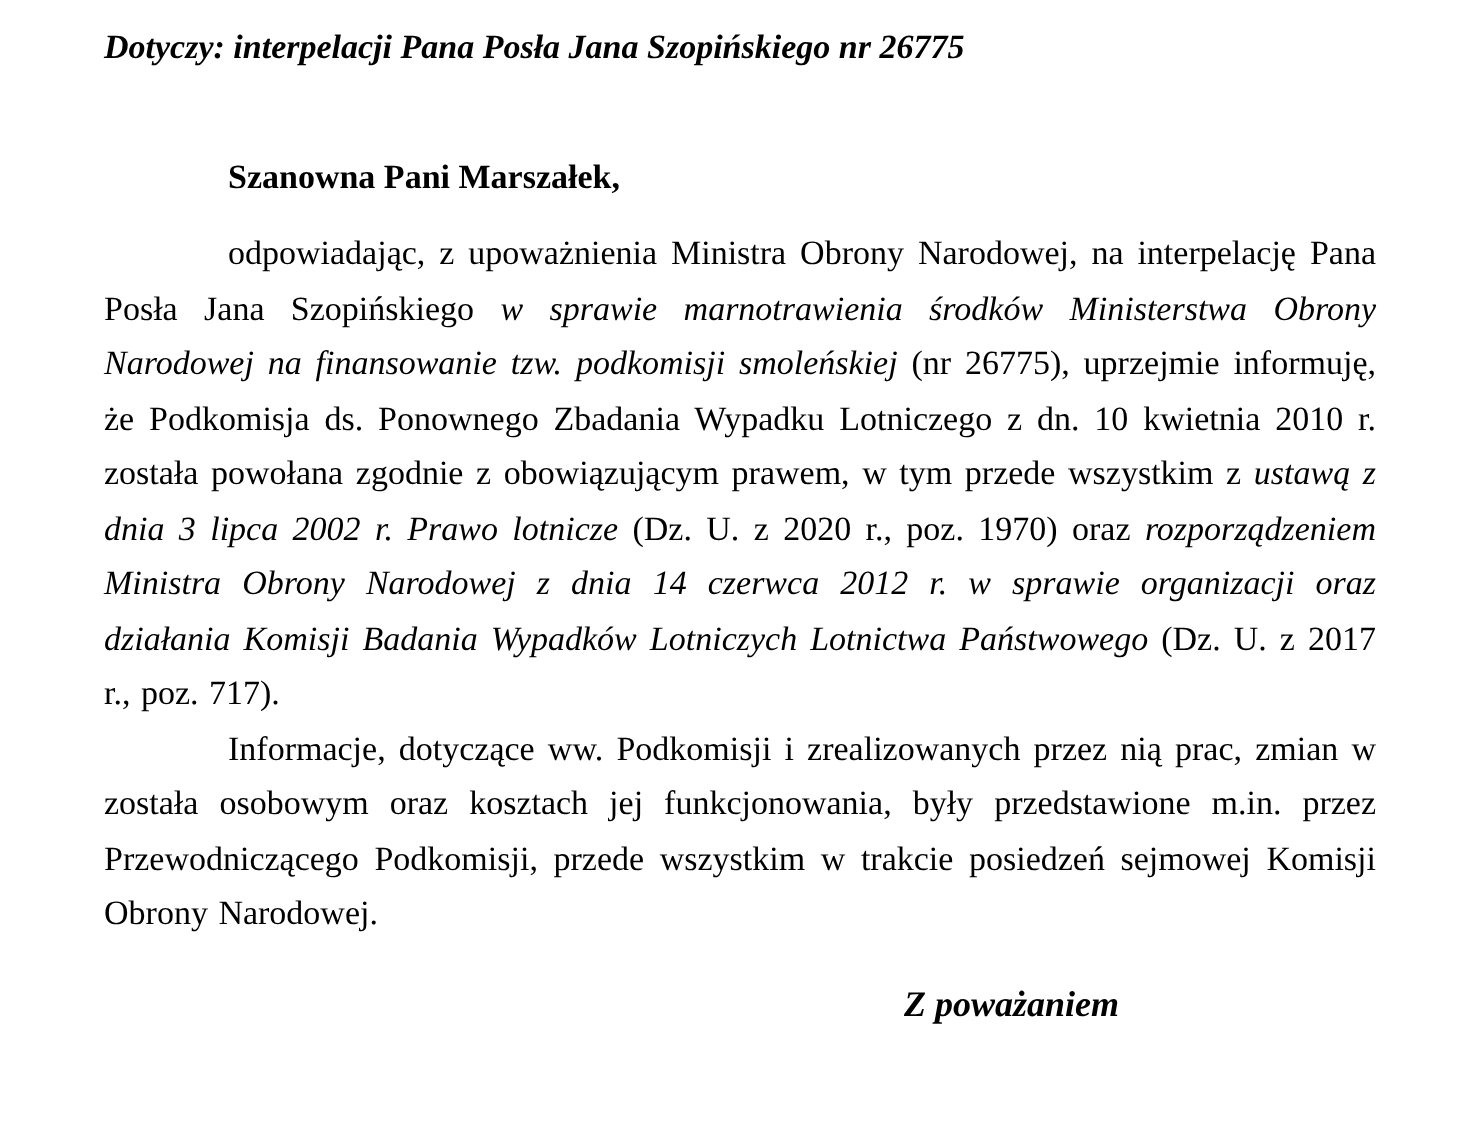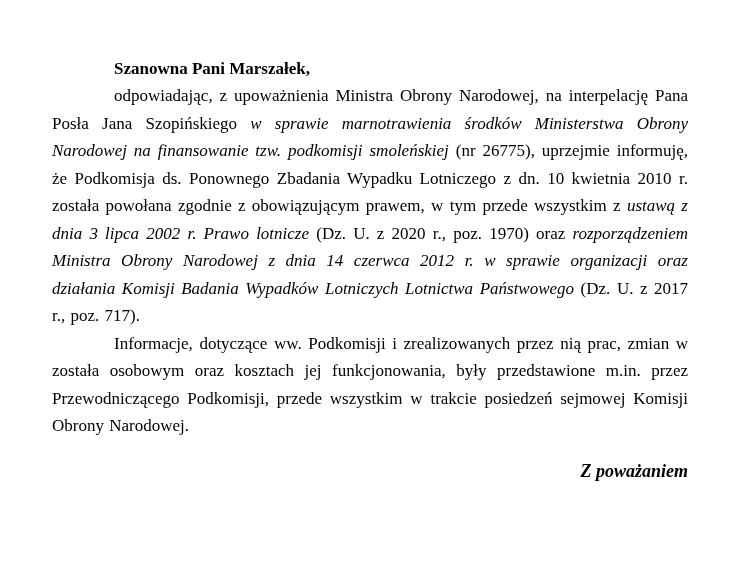--- a/index.html
+++ b/index.html
@@ -27,20 +27,21 @@
     font-style: italic;
   }
   .salutation {
     margin-top: 41px;
     font-size: 17px;
     line-height: 27px;
     font-weight: bold;
     text-indent: 62px;
   }
   .body-text {
+    margin-top: 11px;
   }
   .para {
     margin: 0;
     font-size: 17px;
     line-height: 27.5px;
     text-align: justify;
     text-indent: 62px;
     word-spacing: 1px;
   }
   .italic {
@@ -48,28 +49,28 @@
   }
   .closing-block {
     margin-top: 19px;
     margin-left: 400px;
   }
   .closing {
     font-size: 18px;
     line-height: 24px;
     font-weight: bold;
     font-style: italic;
-    text-align: right;
   }
 </style>
 </head>
 <body>
 
 <div class="page">
 
+  <div class="subject">Dotyczy: interpelacji Pana Posła Jana Szopińskiego nr 26775</div>
 
   <div class="salutation">Szanowna Pani Marszałek,</div>
 
   <div class="body-text">
     <p class="para"><span>odpowiadając, z upoważnienia Ministra Obrony Narodowej, na interpelację Pana Posła Jana Szopińskiego </span><span class="italic">w sprawie marnotrawienia środków Ministerstwa Obrony Narodowej na finansowanie tzw. podkomisji smoleńskiej</span><span> (nr 26775), uprzejmie informuję, że Podkomisja ds. Ponownego Zbadania Wypadku Lotniczego z dn. 10 kwietnia 2010 r. została powołana zgodnie z obowiązującym prawem, w tym przede wszystkim z </span><span class="italic">ustawą z dnia 3 lipca 2002 r. Prawo lotnicze</span><span> (Dz. U. z 2020 r., poz. 1970) oraz </span><span class="italic">rozporządzeniem Ministra Obrony Narodowej z dnia 14 czerwca 2012 r. w sprawie organizacji oraz działania Komisji Badania Wypadków Lotniczych Lotnictwa Państwowego</span><span> (Dz. U. z 2017 r., poz. 717).</span></p>
     <p class="para"><span>Informacje, dotyczące ww. Podkomisji i zrealizowanych przez nią prac, zmian w została osobowym oraz kosztach jej funkcjonowania, były przedstawione m.in. przez Przewodniczącego Podkomisji, przede wszystkim w trakcie posiedzeń sejmowej Komisji Obrony Narodowej.</span></p>
   </div>
 
   <div class="closing-block">
     <div class="closing">Z poważaniem</div>

